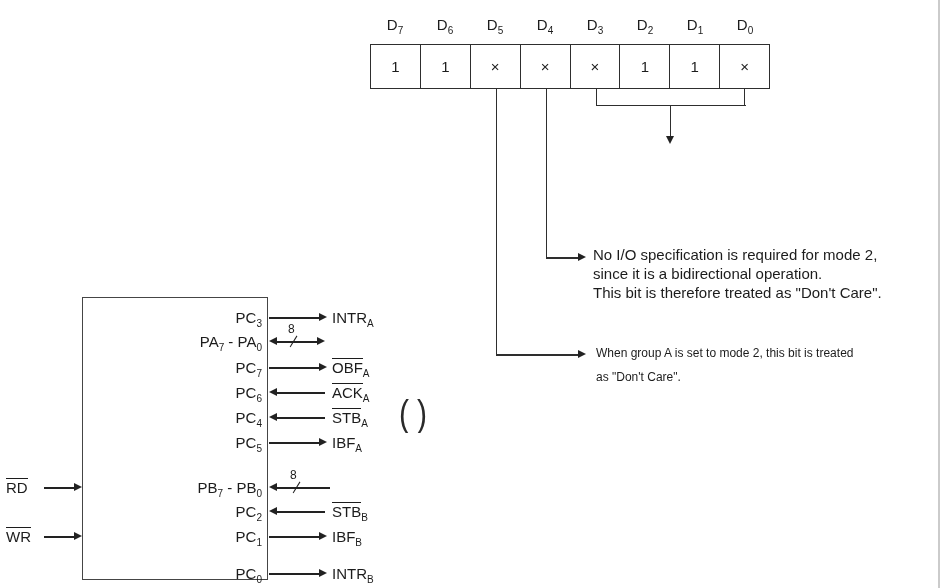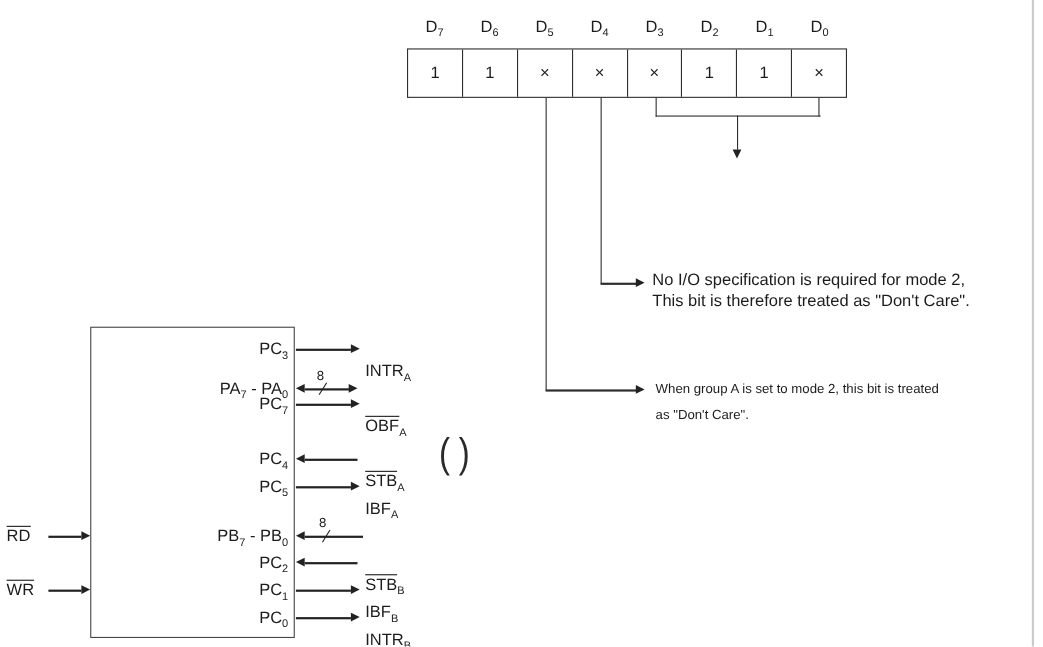--- a/index.html
+++ b/index.html
@@ -41,21 +41,21 @@
   .paren{font-size:30px;font-weight:400;transform:scaleY(1.25);padding:0 4px;color:#2a2a2a;}
 
   
   .chipbox{position:absolute;left:82px;top:297px;width:186px;height:283px;
     border:1.5px solid #454545;box-sizing:border-box;background:#fff;}
   .prow{position:absolute;left:0;width:948px;height:20px;}
   .pl{position:absolute;left:130px;width:132px;top:0;text-align:right;font-size:15px;line-height:20px;}
   .wl{position:absolute;top:9.3px;height:1.4px;background:#222;}
   .prow .ar{top:5.1px;}
   .prow .al{top:5.1px;}
-  .el{position:absolute;left:332px;top:0;font-size:15px;line-height:20px;white-space:nowrap;margin-top:20px;}
+  .el{position:absolute;left:332px;top:0;font-size:15px;line-height:20px;white-space:nowrap;}
   .lpl{position:absolute;left:6px;width:34px;top:0;text-align:left;font-size:15px;line-height:20px;}
   .slash{position:absolute;top:3px;width:1.4px;height:13px;background:#222;transform:rotate(32deg);}
   .busnum{position:absolute;top:-9px;font-size:12px;line-height:12px;}
 </style>
 </head>
 <body>
 
 <div id="canvas">
 
   <div class="page-edge"></div>
@@ -92,20 +92,21 @@
 
   <div class="vline" style="left:595.5px;top:89px;height:17px;"></div>
   <div class="vline" style="left:744px;top:89px;height:17px;"></div>
   <div class="hline" style="left:595.5px;top:104.6px;width:150px;"></div>
   <div class="vline" style="left:669.5px;top:105px;height:31px;"></div>
   <div class="ad" style="left:665.5px;top:136px;"></div>
 
 
   <div class="note" style="left:593px;top:245px;">
     <div>No I/O specification is required for mode 2,</div>
+    <div>since it is a bidirectional operation.</div>
     <div>This bit is therefore treated as "Don't Care".</div>
   </div>
 
   <div class="note-small" style="left:596px;top:341px;">
     <div>When group A is set to mode 2, this bit is treated</div>
     <div>as "Don't Care".</div>
   </div>
 
   <div class="gnote" style="left:395px;top:404px;">
     <span class="paren">(</span>
@@ -114,36 +115,42 @@
 
   <div class="chipbox"></div>
 
   <div class="prow" style="top:308px;">
     <div class="pl"><span>PC</span><sub>3</sub><span></span><sub></sub></div>
     <div class="wl" style="left:269px;width:50px;"></div>
     <div class="ar" style="left:319px;"></div>
     <div class="el"><span>INTR</span><sub>A</sub></div>
   </div>
 
-  <div class="prow" style="top:344px;">
+  <div class="prow" style="top:332px;">
     <div class="pl"><span>PA</span><sub>7</sub><span> - PA</span><sub>0</sub></div>
     <div class="al" style="left:269px;"></div>
     <div class="wl" style="left:277px;width:41px;"></div>
     <div class="ar" style="left:317px;"></div>
     <div class="slash" style="left:293px;"></div>
     <div class="busnum" style="left:288px;">8</div>
   </div>
 
   <div class="prow" style="top:358px;">
     <div class="pl"><span>PC</span><sub>7</sub><span></span><sub></sub></div>
     <div class="wl" style="left:269px;width:50px;"></div>
     <div class="ar" style="left:319px;"></div>
     <div class="el"><span class="ov">OBF</span><sub>A</sub></div>
   </div>
 
+  <div class="prow" style="top:383px;">
+    <div class="pl"><span>PC</span><sub>6</sub><span></span><sub></sub></div>
+    <div class="al" style="left:269px;"></div>
+    <div class="wl" style="left:277px;width:48px;"></div>
+    <div class="el"><span class="ov">ACK</span><sub>A</sub></div>
+  </div>
 
   <div class="prow" style="top:408px;">
     <div class="pl"><span>PC</span><sub>4</sub><span></span><sub></sub></div>
     <div class="al" style="left:269px;"></div>
     <div class="wl" style="left:277px;width:48px;"></div>
     <div class="el"><span class="ov">STB</span><sub>A</sub></div>
   </div>
 
   <div class="prow" style="top:433px;">
     <div class="pl"><span>PC</span><sub>5</sub><span></span><sub></sub></div>
@@ -167,21 +174,21 @@
     <div class="el"><span class="ov">STB</span><sub>B</sub></div>
   </div>
 
   <div class="prow" style="top:527px;">
     <div class="pl"><span>PC</span><sub>1</sub><span></span><sub></sub></div>
     <div class="wl" style="left:269px;width:50px;"></div>
     <div class="ar" style="left:319px;"></div>
     <div class="el"><span>IBF</span><sub>B</sub></div>
   </div>
 
-  <div class="prow" style="top:552px;">
+  <div class="prow" style="top:564px;">
     <div class="pl"><span>PC</span><sub>0</sub><span></span><sub></sub></div>
     <div class="wl" style="left:269px;width:50px;"></div>
     <div class="ar" style="left:319px;"></div>
     <div class="el"><span>INTR</span><sub>B</sub></div>
   </div>
 
   <div class="prow" style="top:478px;">
     <div class="lpl"><span class="ov">RD</span></div>
     <div class="wl" style="left:44px;width:30px;"></div>
     <div class="ar" style="left:74px;"></div>

